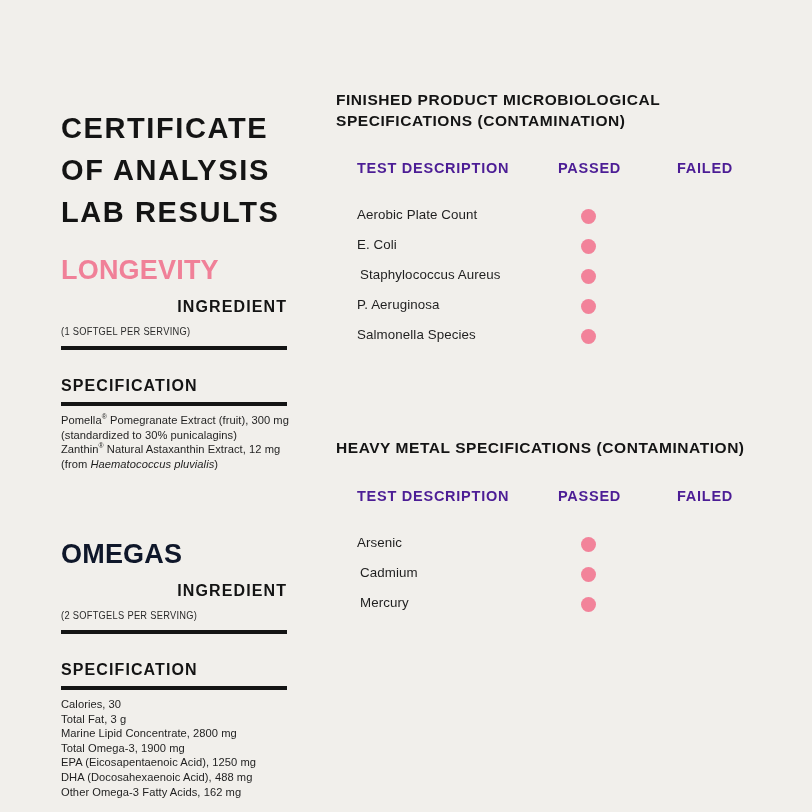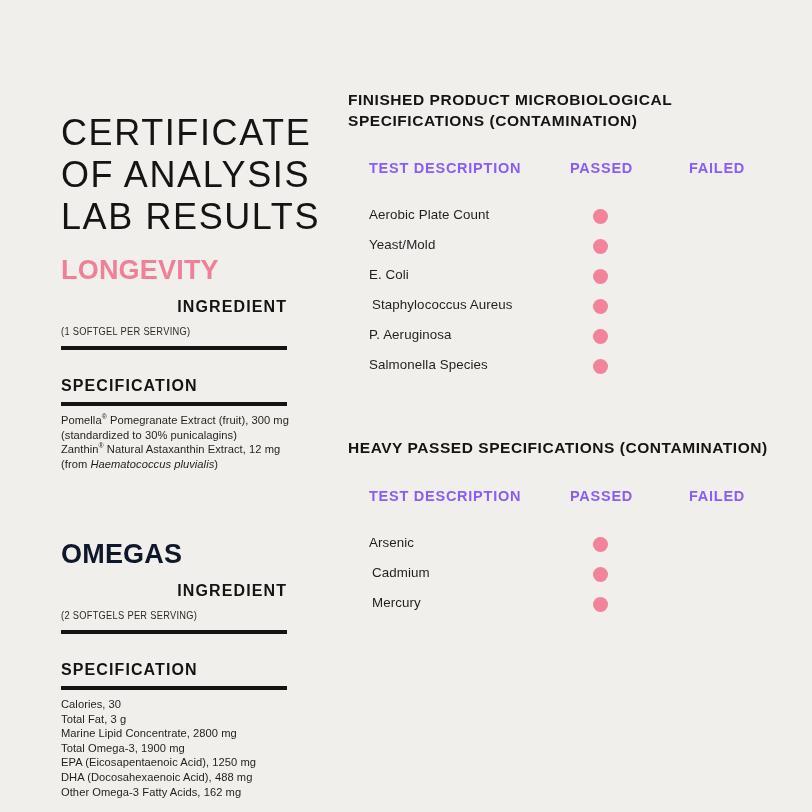--- a/index.html
+++ b/index.html
@@ -21,22 +21,22 @@
     position: absolute;
     left: 61px;
     top: 0;
     width: 270px;
   }
 
   #doc-title {
     position: absolute;
     left: 0;
     top: 88px;
-    font-size: 36px;
-    font-weight: 400;
+    font-size: 29px;
+    font-weight: 700;
     letter-spacing: 1.6px;
     line-height: 42px;
     color: #141414;
     white-space: pre-line;
   }
 
   .product-block {
     position: absolute;
     left: 0;
     width: 226px;
@@ -110,21 +110,21 @@
   }
 
   
   #right-column {
     position: absolute;
     left: 336px;
     top: 0;
     width: 450px;
   }
 
-  .table-section { position: absolute; left: 12px; width: 450px; }
+  .table-section { position: absolute; left: 0; width: 450px; }
   #section-micro { top: 89px; }
   #section-metal { top: 437px; }
 
   .section-heading {
     font-size: 15.5px;
     font-weight: 700;
     letter-spacing: 0.55px;
     line-height: 21px;
     color: #141414;
     white-space: pre-line;
@@ -138,21 +138,21 @@
   }
   #micro-head { margin-top: 29px; }
   #metal-head { margin-top: 30px; }
 
   .col-head {
     position: absolute;
     top: 0;
     font-size: 14.5px;
     font-weight: 700;
     letter-spacing: 0.75px;
-    color: #8b5cf6;
+    color: #4c1d95;
     white-space: nowrap;
   }
   .col-desc   { left: 21px; }
   .col-passed { left: 222px; }
   .col-failed { left: 341px; }
 
   .table-rows { position: relative; }
   #micro-rows { margin-top: 24px; }
   #metal-rows { margin-top: 24px; }
 
@@ -244,26 +244,20 @@
       <div class="col-head col-failed">FAILED</div>
     </div>
     <div class="table-rows" id="micro-rows">
         <div class="test-row">
           <div class="test-name">Aerobic Plate Count</div>
           <div class="dot-cell">
             <div class="dot"></div>
           </div>
         </div>
         <div class="test-row">
-          <div class="test-name">Yeast/Mold</div>
-          <div class="dot-cell">
-            <div class="dot"></div>
-          </div>
-        </div>
-        <div class="test-row">
           <div class="test-name">E. Coli</div>
           <div class="dot-cell">
             <div class="dot"></div>
           </div>
         </div>
         <div class="test-row indented">
           <div class="test-name">Staphylococcus Aureus</div>
           <div class="dot-cell">
             <div class="dot"></div>
           </div>
@@ -277,21 +271,21 @@
         <div class="test-row">
           <div class="test-name">Salmonella Species</div>
           <div class="dot-cell">
             <div class="dot"></div>
           </div>
         </div>
       </div>
   </div>
 
   <div class="table-section" id="section-metal">
-    <h2 class="section-heading">HEAVY PASSED SPECIFICATIONS (CONTAMINATION)</h2>
+    <h2 class="section-heading">HEAVY METAL SPECIFICATIONS (CONTAMINATION)</h2>
     <div class="table-head" id="metal-head">
       <div class="col-head col-desc">TEST DESCRIPTION</div>
       <div class="col-head col-passed">PASSED</div>
       <div class="col-head col-failed">FAILED</div>
     </div>
     <div class="table-rows" id="metal-rows">
         <div class="test-row">
           <div class="test-name">Arsenic</div>
           <div class="dot-cell">
             <div class="dot"></div>

